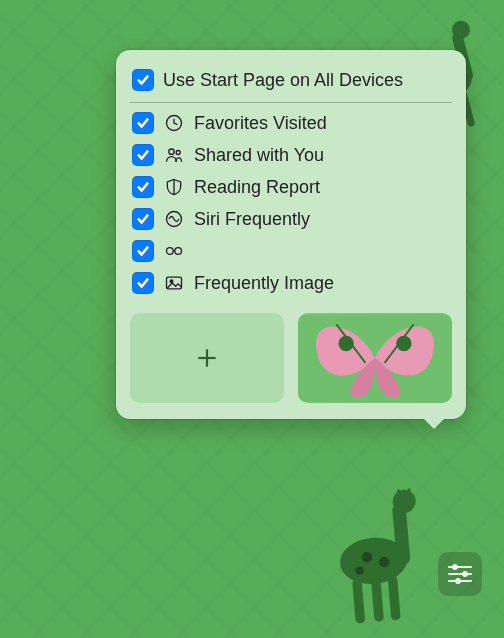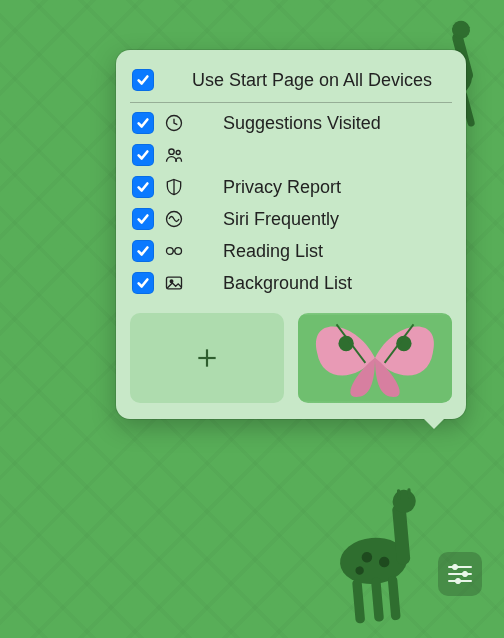--- a/index.html
+++ b/index.html
@@ -87,21 +87,21 @@
     .checkbox svg { width: 14px; height: 14px; stroke: #fff; stroke-width: 3; fill: none; stroke-linecap: round; stroke-linejoin: round; }
     .row-icon {
       width: 22px;
       height: 22px;
       display: flex;
       align-items: center;
       justify-content: center;
       flex-shrink: 0;
     }
     .row-icon svg { width: 20px; height: 20px; stroke: #222; fill: none; stroke-width: 1.6; }
-    .row-label { flex: 1; margin-left: 29px; }
+    .row-label { flex: 1; }
 
     .thumbnails {
       display: flex;
       gap: 14px;
       margin-top: 14px;
     }
     .thumb {
       flex: 1;
       height: 90px;
       border-radius: 10px;
@@ -195,52 +195,53 @@
         <svg viewBox="0 0 16 16">
           <polyline points="3,8.5 6.5,12 13,4"></polyline>
         </svg>
       </span>
     <span class="row-icon">
       <svg viewBox="0 0 24 24">
           <circle cx="12" cy="12" r="9"></circle>
           <polyline points="12,7 12,12 16,14"></polyline>
         </svg>
     </span>
-    <span class="row-label">Suggestions Visited</span>
+    <span class="row-label">Favorites Visited</span>
   </div>
 
   <div class="row">
     <span class="checkbox">
         <svg viewBox="0 0 16 16">
           <polyline points="3,8.5 6.5,12 13,4"></polyline>
         </svg>
       </span>
     <span class="row-icon">
       <svg viewBox="0 0 24 24" fill="#222" stroke="none">
         <circle cx="9" cy="8" r="3.2"></circle>
           <path d="M3 20c0-3.3 2.7-6 6-6s6 2.7 6 6"></path>
         <circle cx="17" cy="9" r="2.4"></circle>
           <path d="M14 20c0-2.5 1.8-4.6 4-4.6s3 2.1 3 4.6"></path>
       </svg>
     </span>
+    <span class="row-label">Shared with You</span>
   </div>
 
   <div class="row">
     <span class="checkbox">
         <svg viewBox="0 0 16 16">
           <polyline points="3,8.5 6.5,12 13,4"></polyline>
         </svg>
       </span>
     <span class="row-icon">
       <svg viewBox="0 0 24 24">
           <path d="M12 3l8 3v5c0 5-3.4 9-8 10-4.6-1-8-5-8-10V6l8-3z"></path>
           <path d="M12 3v18"></path>
         </svg>
     </span>
-    <span class="row-label">Privacy Report</span>
+    <span class="row-label">Reading Report</span>
   </div>
 
   <div class="row">
     <span class="checkbox">
         <svg viewBox="0 0 16 16">
           <polyline points="3,8.5 6.5,12 13,4"></polyline>
         </svg>
       </span>
     <span class="row-icon">
       <svg viewBox="0 0 24 24">
@@ -257,37 +258,36 @@
           <polyline points="3,8.5 6.5,12 13,4"></polyline>
         </svg>
       </span>
     <span class="row-icon">
       <svg viewBox="0 0 24 24">
           <circle cx="7" cy="12" r="4"></circle>
           <circle cx="17" cy="12" r="4"></circle>
           <line x1="11" y1="12" x2="13" y2="12"></line>
         </svg>
     </span>
-    <span class="row-label">Reading List</span>
   </div>
 
   <div class="row">
     <span class="checkbox">
         <svg viewBox="0 0 16 16">
           <polyline points="3,8.5 6.5,12 13,4"></polyline>
         </svg>
       </span>
     <span class="row-icon">
       <svg viewBox="0 0 24 24">
           <rect x="3" y="5" width="18" height="14" rx="2"></rect>
           <circle cx="9" cy="10" r="1.6" fill="#222"></circle>
           <polyline points="4,18 10,12 14,16 17,13 21,17"></polyline>
         </svg>
     </span>
-    <span class="row-label">Background List</span>
+    <span class="row-label">Frequently Image</span>
   </div>
 
   <div class="thumbnails">
     <div class="thumb add" title="Add custom background">
       <svg viewBox="0 0 24 24" fill="none">
           <line x1="12" y1="4" x2="12" y2="20"></line>
           <line x1="4" y1="12" x2="20" y2="12"></line>
         </svg>
     </div>
     <div class="thumb preview" title="Butterfly wallpaper">

